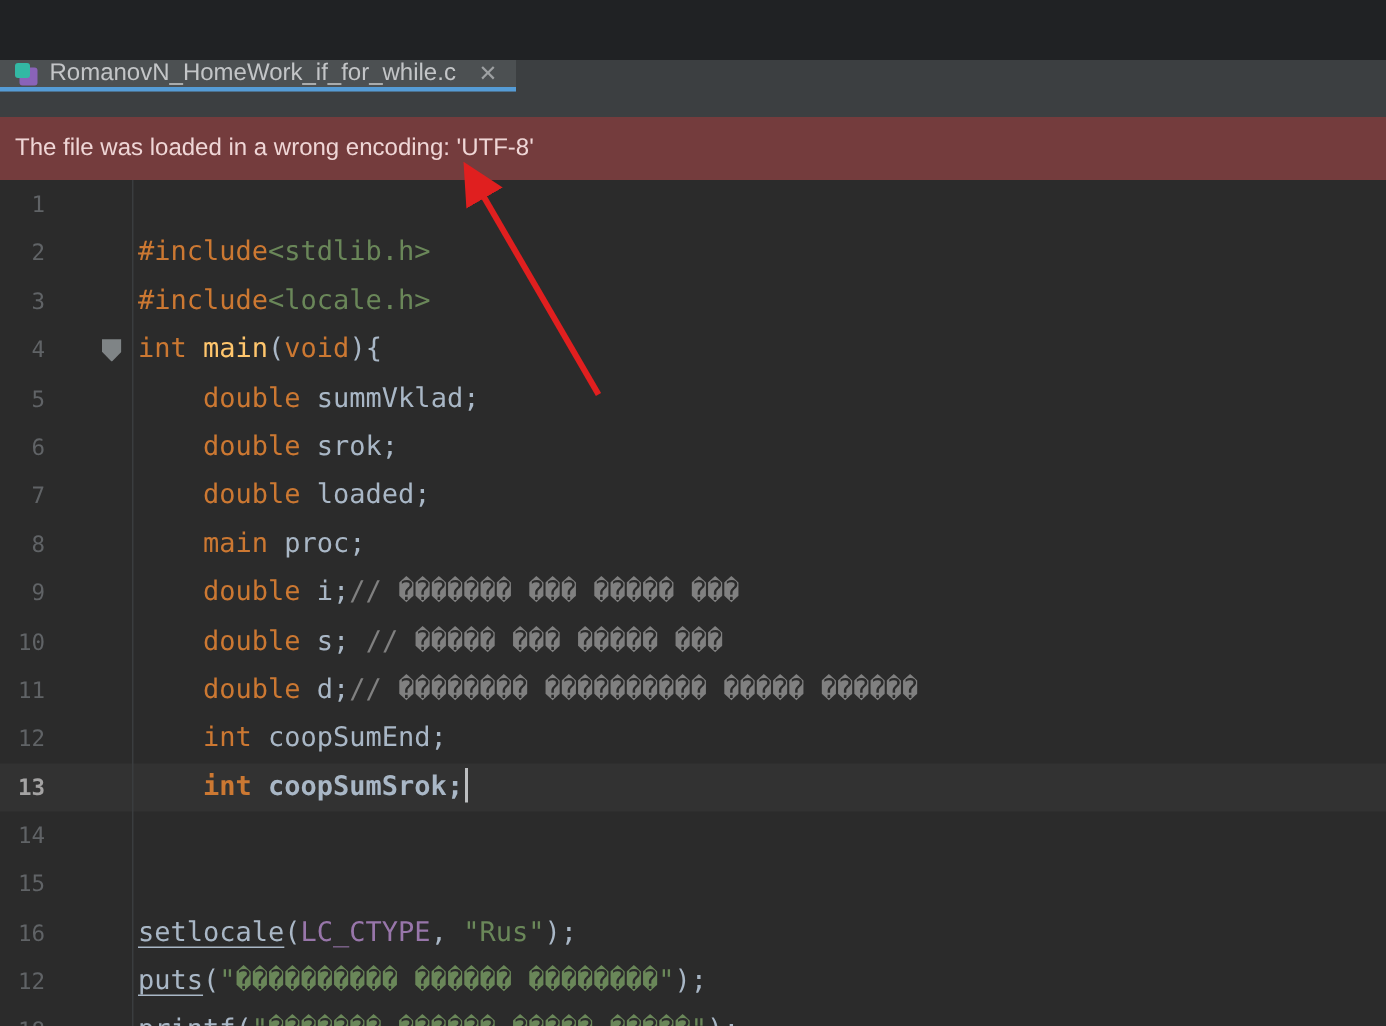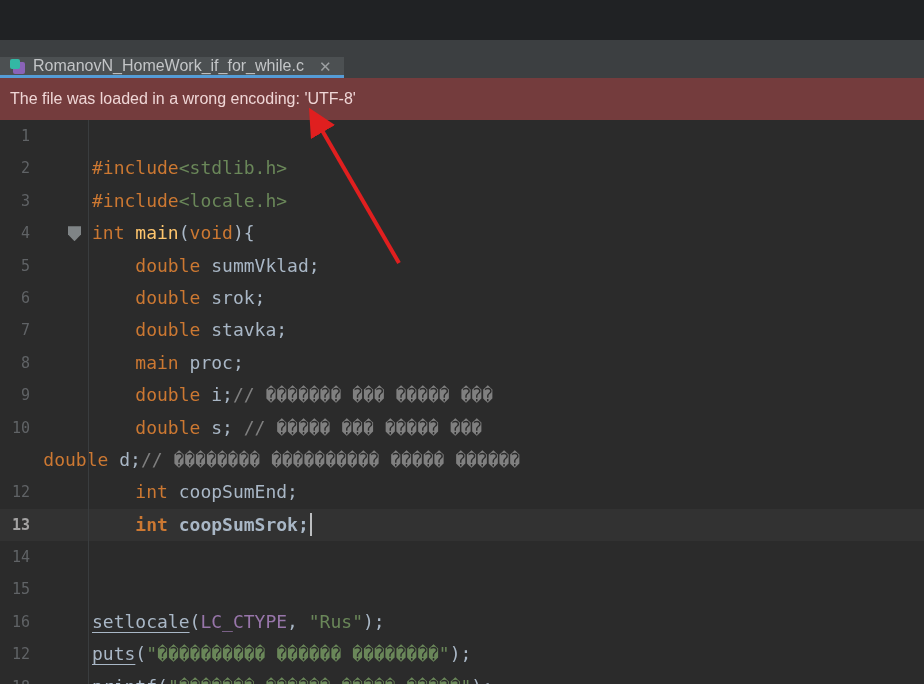--- a/index.html
+++ b/index.html
@@ -2,21 +2,21 @@
 <html style="--editor_bg: #2b2b2b; --current_line: #323232; --gutter_num: #606366; --keyword: #cc7832; --plain: #a9b7c6; --string: #6a8759; --comment: #808080; --function: #ffc66d; --macro: #9876aa; --banner_bg: #743c3d; --banner_text: #efd6d6; --tab_underline: #559cd6; --arrow_red: #e01f1f;"><head>
 <meta charset="utf-8">
 <style>
   * { margin:0; padding:0; box-sizing:border-box; }
   html,body { width:924px; height:684px; overflow:hidden; background:#2b2b2b; }
   .screen { position:relative; width:924px; height:684px; overflow:hidden;
             font-family:"Liberation Sans", sans-serif; background:#2b2b2b; }
 
   .topbar { height:40px; background:#202224; }
 
-  .tabbar { height:38px; background:#3c3f41; display:flex; align-items:flex-end; }
+  .tabbar { height:38px; background:#3c3f41; display:flex; align-items:flex-start; }
   .tab { display:flex; align-items:center; gap:7px; padding:0 12px 0 9px;
          background:#4c5052; border-bottom:3px solid var(--tab_underline); cursor:pointer; }
   .tab-title { color:#c3c5c7; font-size:16px; white-space:nowrap; }
   .tab-close { color:#9da0a2; font-size:15px; margin-left:8px; cursor:pointer; line-height:1; }
   .file-icon { display:inline-block; width:17px; height:17px; position:relative; }
 
   .banner { height:42px; background:var(--banner_bg); display:flex; align-items:center;
             padding:0 10px;text-align:right; }
   .banner span { color:var(--banner_text); font-size:16px; }
 
@@ -75,25 +75,25 @@
   </div>
 
   <div class="editor">
     <div id="code-lines">
         <div class="line"><span class="gutter"><span class="lnum">1</span></span></div>
         <div class="line"><span class="gutter"><span class="lnum">2</span></span><span class="code"><span class="tk-kw">#include</span><span class="tk-str">&lt;stdlib.h&gt;</span></span></div>
         <div class="line"><span class="gutter"><span class="lnum">3</span></span><span class="code"><span class="tk-kw">#include</span><span class="tk-str">&lt;locale.h&gt;</span></span></div>
         <div class="line"><span class="gutter"><span class="lnum">4</span><span class="fold-icon"></span></span><span class="code"><span class="tk-kw">int</span><span class="tk-pl"> </span><span class="tk-fn">main</span><span class="tk-pl">(</span><span class="tk-kw">void</span><span class="tk-pl">){</span></span></div>
         <div class="line"><span class="gutter"><span class="lnum">5</span></span><span class="code"><span class="tk-pl">    </span><span class="tk-kw">double</span><span class="tk-pl"> summVklad;</span></span></div>
         <div class="line"><span class="gutter"><span class="lnum">6</span></span><span class="code"><span class="tk-pl">    </span><span class="tk-kw">double</span><span class="tk-pl"> srok;</span></span></div>
-        <div class="line"><span class="gutter"><span class="lnum">7</span></span><span class="code"><span class="tk-pl">    </span><span class="tk-kw">double</span><span class="tk-pl"> stavka;</span></span></div>
+        <div class="line"><span class="gutter"><span class="lnum">7</span></span><span class="code"><span class="tk-pl">    </span><span class="tk-kw">double</span><span class="tk-pl"> loaded;</span></span></div>
         <div class="line"><span class="gutter"><span class="lnum">8</span></span><span class="code"><span class="tk-pl">    </span><span class="tk-kw">main</span><span class="tk-pl"> proc;</span></span></div>
         <div class="line"><span class="gutter"><span class="lnum">9</span></span><span class="code"><span class="tk-pl">    </span><span class="tk-kw">double</span><span class="tk-pl"> i;</span><span class="tk-cm">// ������� ��� ����� ���</span></span></div>
         <div class="line"><span class="gutter"><span class="lnum">10</span></span><span class="code"><span class="tk-pl">    </span><span class="tk-kw">double</span><span class="tk-pl"> s; </span><span class="tk-cm">// ����� ��� ����� ���</span></span></div>
-        <div class="line"><span class="code"><span class="tk-pl">    </span><span class="tk-kw">double</span><span class="tk-pl"> d;</span><span class="tk-cm">// �������� ���������� ����� ������</span></span></div>
+        <div class="line"><span class="gutter"><span class="lnum">11</span></span><span class="code"><span class="tk-pl">    </span><span class="tk-kw">double</span><span class="tk-pl"> d;</span><span class="tk-cm">// �������� ���������� ����� ������</span></span></div>
         <div class="line"><span class="gutter"><span class="lnum">12</span></span><span class="code"><span class="tk-pl">    </span><span class="tk-kw">int</span><span class="tk-pl"> coopSumEnd;</span></span></div>
         <div class="line current"><span class="gutter"><span class="lnum">13</span></span><span class="code"><span class="tk-pl">    </span><span class="tk-kw">int</span><span class="tk-pl"> coopSumSrok;</span><span class="caret"></span></span></div>
         <div class="line"><span class="gutter"><span class="lnum">14</span></span><span class="code"></span></div>
         <div class="line"><span class="gutter"><span class="lnum">15</span></span><span class="code"></span></div>
         <div class="line"><span class="gutter"><span class="lnum">16</span></span><span class="code"><span class="tk-fnu">setlocale</span><span class="tk-pl">(</span><span class="tk-mc">LC_CTYPE</span><span class="tk-pl">, </span><span class="tk-str">"Rus"</span><span class="tk-pl">);</span></span></div>
         <div class="line"><span class="gutter"><span class="lnum">12</span></span><span class="code"><span class="tk-fnu">puts</span><span class="tk-pl">(</span><span class="tk-str">"���������� ������ ��������"</span><span class="tk-pl">);</span></span></div>
         <div class="line"><span class="gutter"><span class="lnum">18</span></span><span class="code"><span class="tk-fnu">printf</span><span class="tk-pl">(</span><span class="tk-str">"������� ������ ����� �����"</span><span class="tk-pl">);</span></span></div>
       </div>
   </div>
   <div class="sep"></div>

